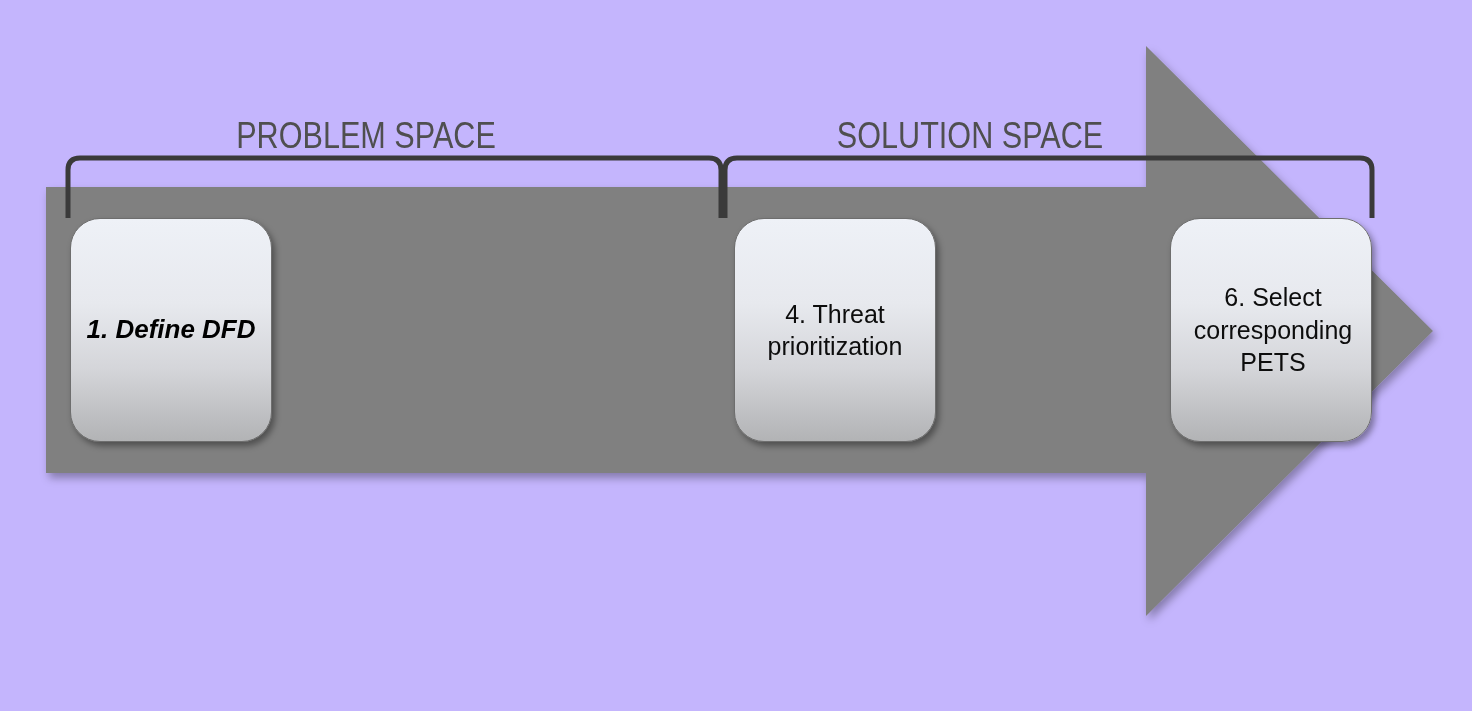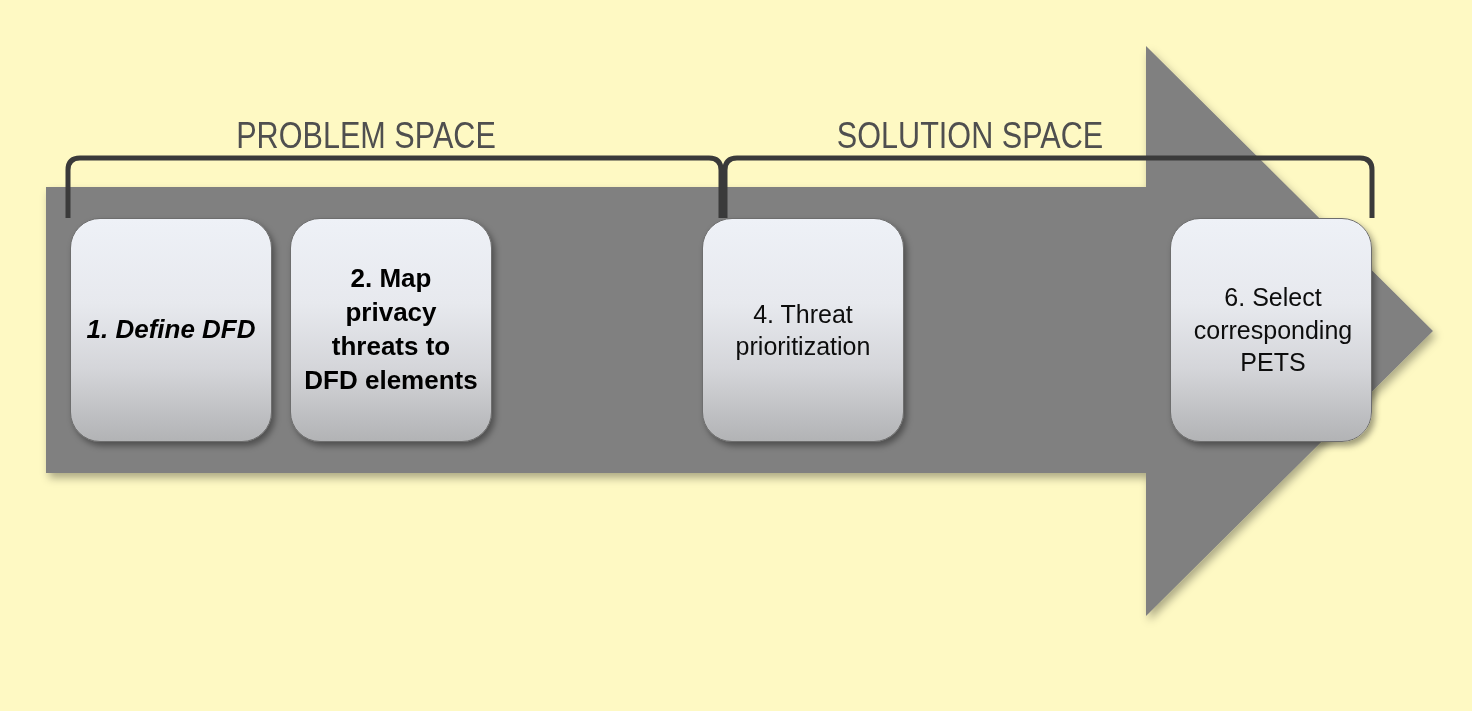--- a/index.html
+++ b/index.html
@@ -5,21 +5,21 @@
   html, body {
     margin: 0;
     padding: 0;
     background: #ffffff;
     font-family: "Liberation Sans", sans-serif;
   }
   .canvas {
     position: relative;
     width: 1472px;
     height: 711px;
-    background: #fef9c3;
+    background: #c4b5fd;
     overflow: hidden;
   }
   .layer-svg {
     position: absolute;
     left: 0;
     top: 0;
     width: 1472px;
     height: 711px;
   }
   .space-label {
@@ -61,21 +61,21 @@
     line-height: 1.3;
   }
   .step-box.bold {
     font-weight: 700;
     font-size: 26px;
     color: #000000;
   }
   .step-box.s1 { left: 70px; font-style: italic; }
   .step-box.s2 { left: 290px; }
   .step-box.s3 { left: 510px; }
-  .step-box.s4 { left: 702px; }
+  .step-box.s4 { left: 734px; }
   .step-box.s5 { left: 950px; }
   .step-box.s6 { left: 1170px; padding-left: 16px; }
 </style>
 </head>
 <body>
 
 <div class="canvas">
 
   <svg class="layer-svg" viewBox="0 0 1472 711">
     <defs>
@@ -90,21 +90,20 @@
 
     <path d="M 725,218 L 725,170 Q 725,158 737,158 L 1360,158 Q 1372,158 1372,170 L 1372,218" fill="none" stroke="#3a3a3a" stroke-width="5" stroke-linejoin="round" stroke-linecap="butt"></path>
   </svg>
 
   <div class="space-label problem">PROBLEM SPACE</div>
 
   <div class="space-label solution">SOLUTION SPACE</div>
 
   <div class="step-box s1 bold">1. Define DFD</div>
 
-  <div class="step-box s2 bold">2. Map privacy threats to DFD elements</div>
 
 
   <div class="step-box s4">4. Threat prioritization</div>
 
 
   <div class="step-box s6">6. Select corresponding PETS</div>
 
 </div>
 
 </body></html>

